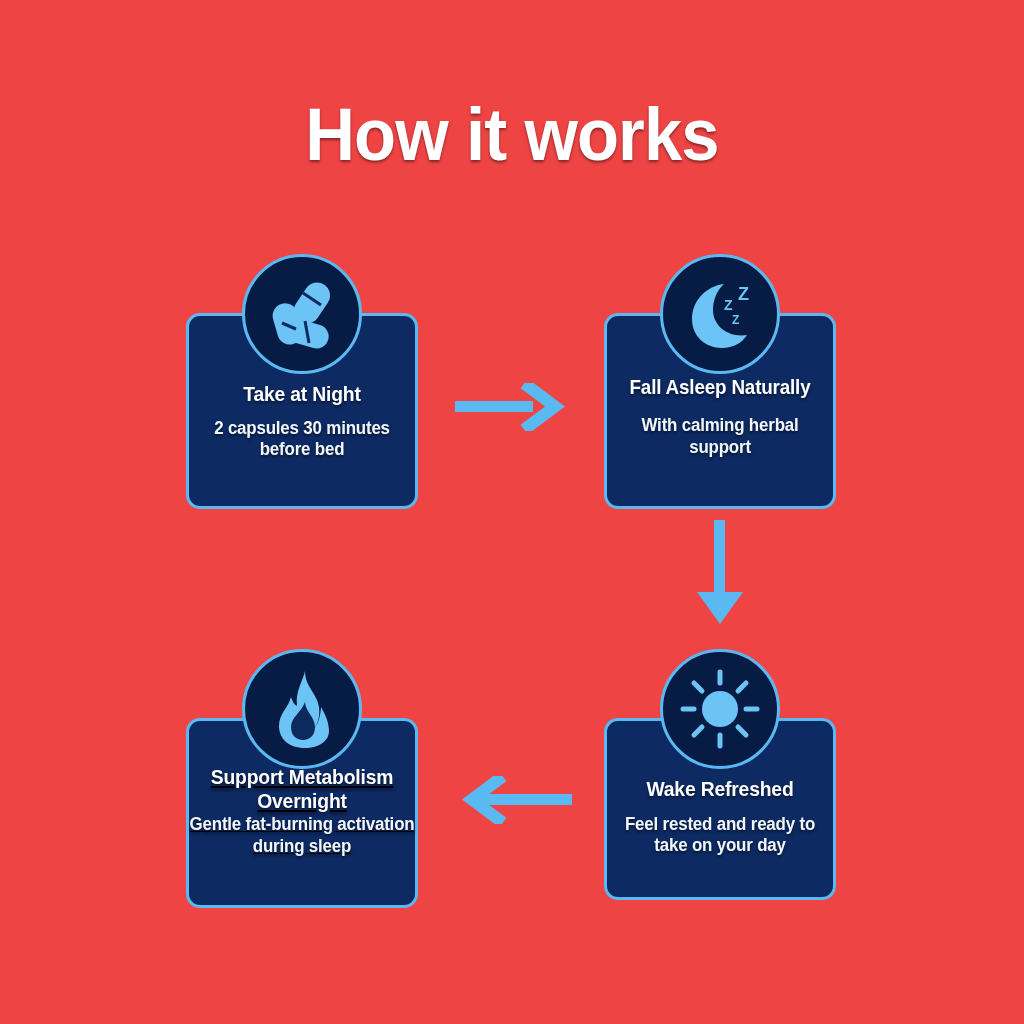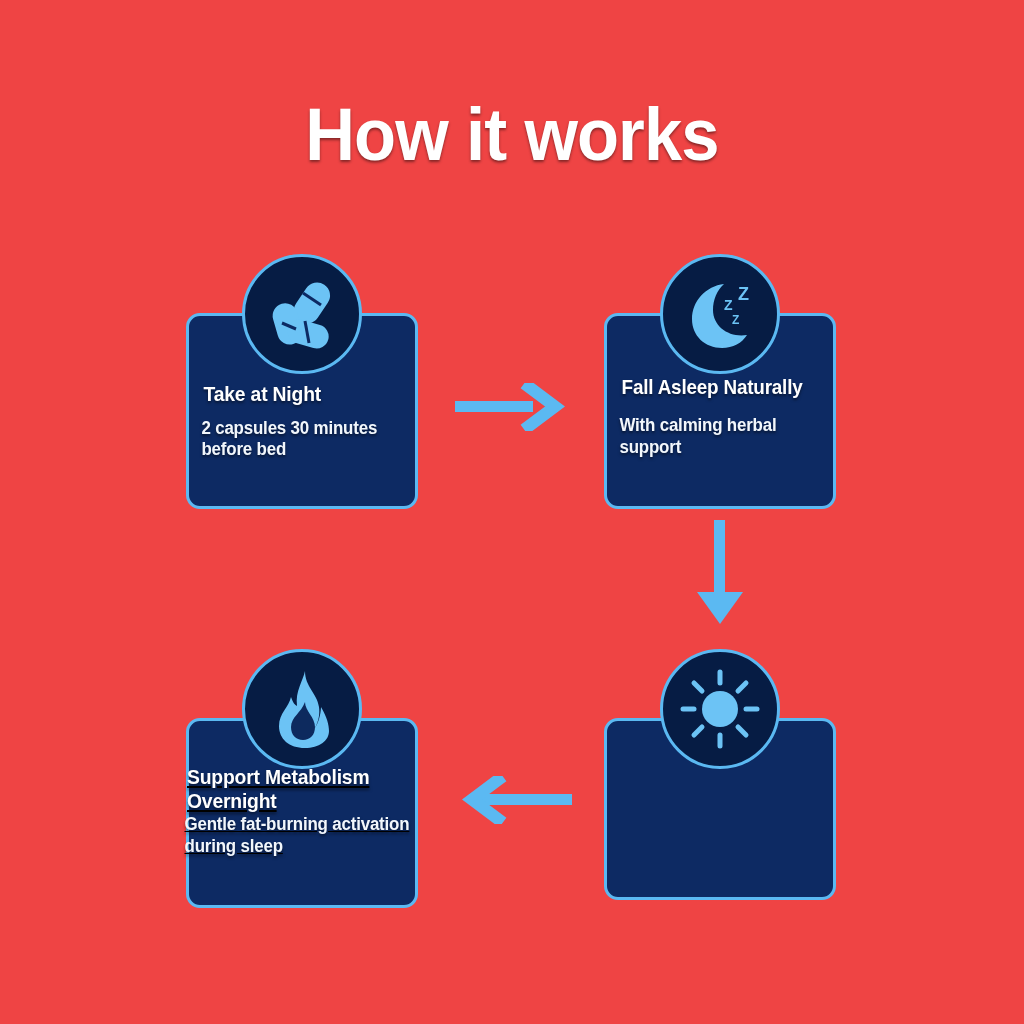--- a/index.html
+++ b/index.html
@@ -48,20 +48,21 @@
     box-sizing: border-box;
     border: 3px solid #5bb9f2;
     border-radius: 14px;
     background: #0d2a63;
     box-shadow: 0 0 0 0 rgba(0,0,0,0);
   }
   .card-body {
     position: relative;
     z-index: 3;
     padding: 0 6px 22px 6px;
+    text-align: center;
   }
   .card-title {
     color: #ffffff;
     font-weight: bold;
     font-size: 21px;
     line-height: 1.12;
     letter-spacing: -.2px;
     text-shadow: 0 2px 3px rgba(0,0,0,.5);
     white-space: nowrap;
     transform: scaleX(0.92);
@@ -179,20 +180,24 @@
           <line x1="43" y1="69" x2="43" y2="80"></line>
           <line x1="6" y1="43" x2="17" y2="43"></line>
           <line x1="69" y1="43" x2="80" y2="43"></line>
           <line x1="17" y1="17" x2="25" y2="25"></line>
           <line x1="61" y1="61" x2="69" y2="69"></line>
           <line x1="69" y1="17" x2="61" y2="25"></line>
           <line x1="25" y1="61" x2="17" y2="69"></line>
         </g>
       </svg>
     </div>
+    <div class="card-body">
+      <div class="card-title">Wake Refreshed</div>
+      <div class="card-desc">Feel rested and ready to take on your day</div>
+    </div>
   </div>
 
   <div class="card" id="card-4">
     <div class="icon-badge">
       <svg width="74" height="80" viewBox="0 0 74 80" aria-hidden="true">
         <path d="M40 2 C40 18 52 24 54 38 C56 52 48 62 48 62 C56 52 56 38 56 38 C62 48 64 56 64 62 C64 72 54 79 40 79 C24 79 14 70 14 57 C14 44 24 38 26 28 C28 34 30 36 32 37 C30 22 38 12 40 2 Z" fill="#6cc3f5"></path>
         <path d="M40 33 C40 42 50 48 50 58 C50 66 45 71 38 71 C31 71 26 66 26 58 C26 48 36 44 40 33 Z" fill="#0d2a5e"></path>
       </svg>
     </div>
     <div class="card-body">

